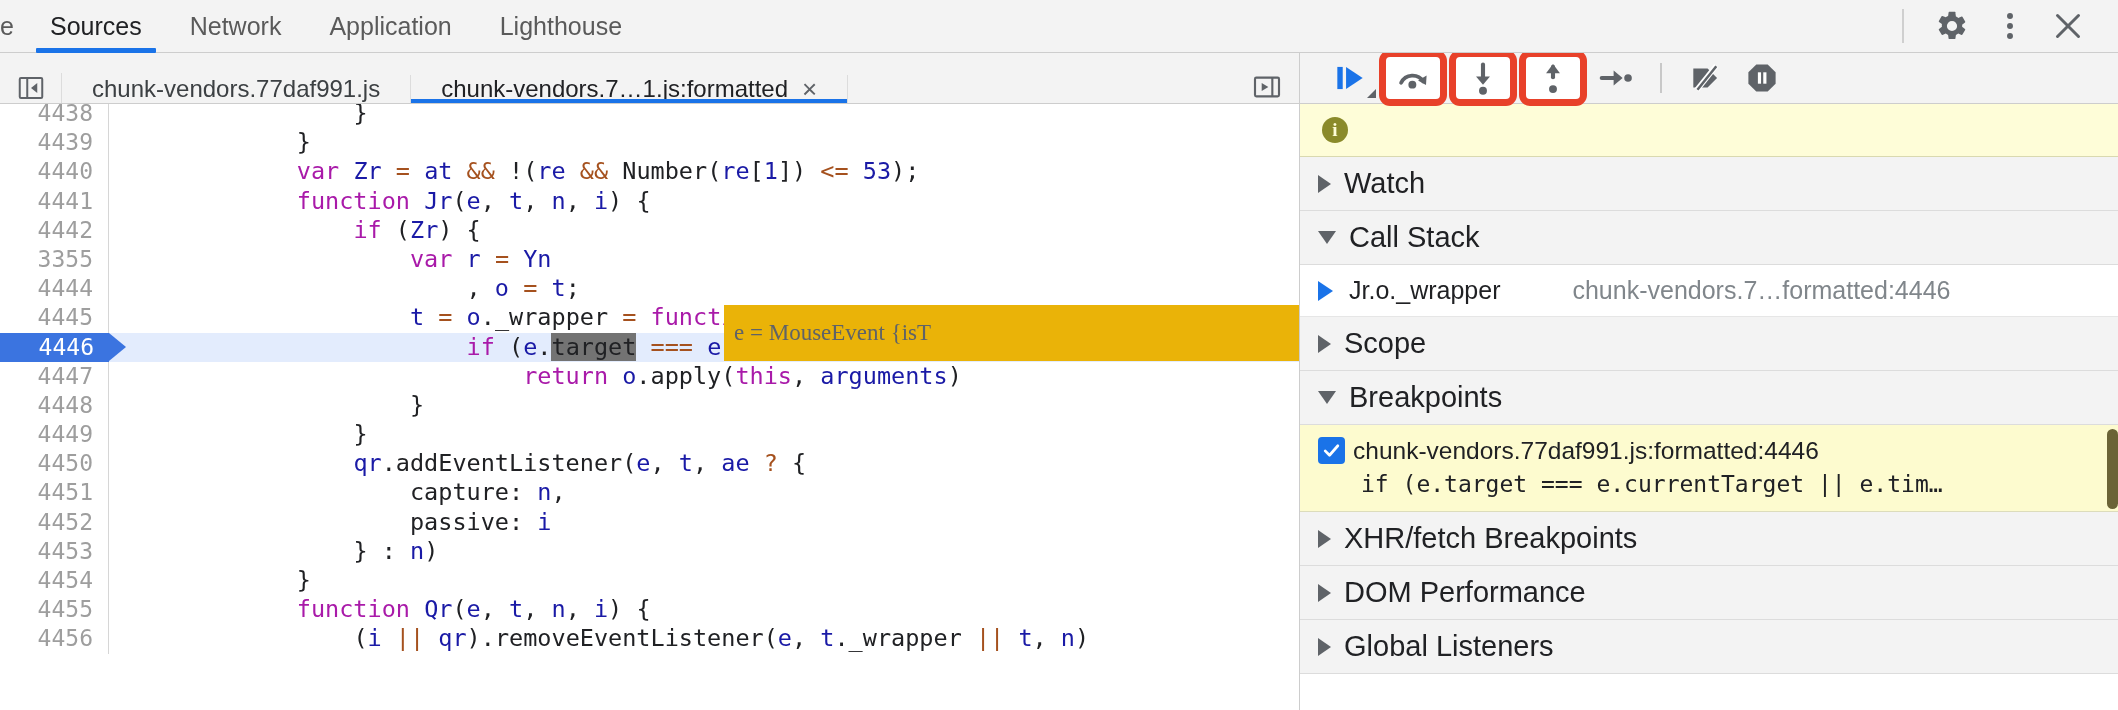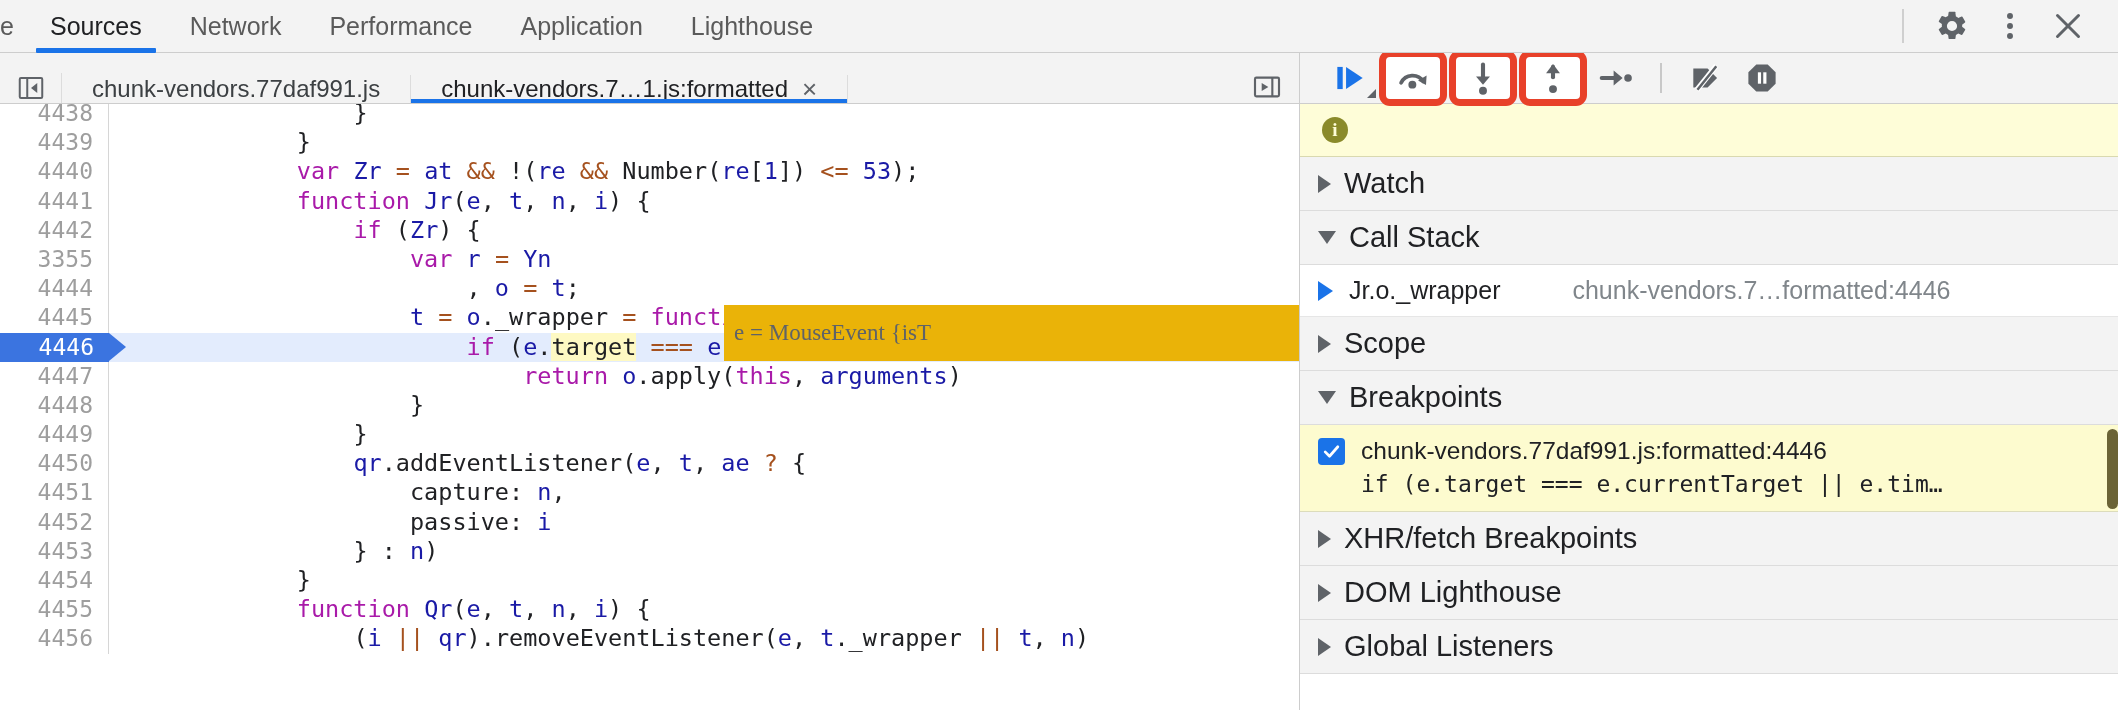--- a/index.html
+++ b/index.html
@@ -109,21 +109,21 @@
   .code-line.exec .gutter {
     background: #3b74e0; color: #ffffff; border-right: none; font-weight: 400;
   }
   .code-line.exec .gutter::after {
     content: ""; position: absolute; right: -17px; top: 0;
     width: 0; height: 0;
     border-top: 14.6px solid transparent;
     border-bottom: 14.6px solid transparent;
     border-left: 17px solid #3b74e0;
   }
-  .sel-token { background: #fef9c3; }
+  .sel-token { background: #737373; }
 
   
   .inline-hint {
     position: absolute;
     background: #eab308;
     color: #5f6368;
     font-family: Liberation Serif, serif;
     font-size: 23px;
     padding: 13px 10px;
     white-space: pre;
@@ -217,21 +217,21 @@
   .cs-loc { color: #80868b; margin-left: 56px; white-space: nowrap; }
 
   
   .bp-item {
     background: #fdfbcf;
     border-bottom: 1px solid #dcdcbb;
     padding: 12px 18px 14px 18px;
     position: relative;
     cursor: default;
   }
-  .bp-row1 { display: flex; align-items: center; gap: 16px; }
+  .bp-row1 { display: flex; gap: 8px; }
   .bp-check {
     width: 27px; height: 27px; flex: 0 0 27px;
     background: #1a73e8; border-radius: 4px;
     display: flex; align-items: center; justify-content: center;
   }
   .bp-check svg { display: block; }
   .bp-title { font-size: 24.5px; color: #202124; white-space: nowrap; }
   .bp-code {
     font-family: "DejaVu Sans Mono", monospace;
     font-size: 23px; color: #202124;
@@ -250,23 +250,20 @@
   <div class="panel-tabbar">
     <div id="panel-tabs" style="display:flex;align-items:stretch;">
         <div class="panel-tab clipped">
           <span>e</span>
         </div>
         <div class="panel-tab active">
           <span>Sources</span>
         </div>
         <div class="panel-tab">
           <span>Network</span>
-        </div>
-        <div class="panel-tab">
-          <span>Performance</span>
         </div>
         <div class="panel-tab">
           <span>Application</span>
         </div>
         <div class="panel-tab">
           <span>Lighthouse</span>
         </div>
       </div>
     <div class="tabbar-spacer"></div>
     <div class="tabbar-right">
@@ -455,21 +452,21 @@
             </div>
             <div class="bp-code">if (e.target === e.currentTarget || e.tim…</div>
             <div class="bp-scroll"></div>
           </div>
           <div class="section-head">
             <span class="tri closed"></span>
             <span>XHR/fetch Breakpoints</span>
           </div>
           <div class="section-head">
             <span class="tri closed"></span>
-            <span>DOM Lighthouse</span>
+            <span>DOM Performance</span>
           </div>
           <div class="section-head">
             <span class="tri closed"></span>
             <span>Global Listeners</span>
           </div>
         </div>
 
     </div>
   </div>
 </div>

